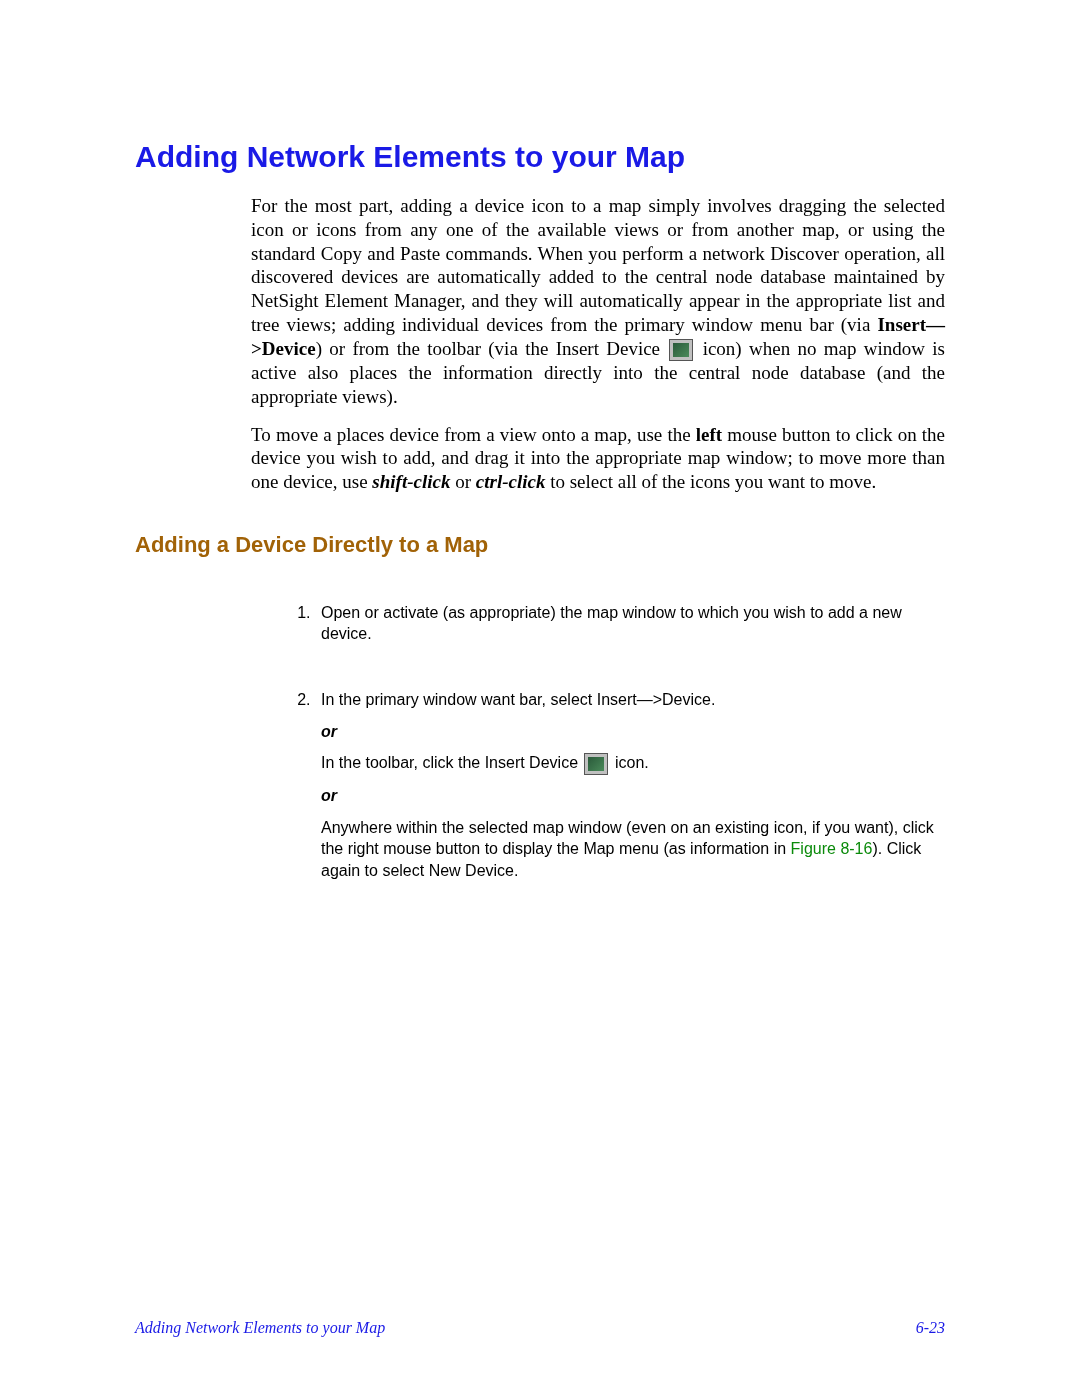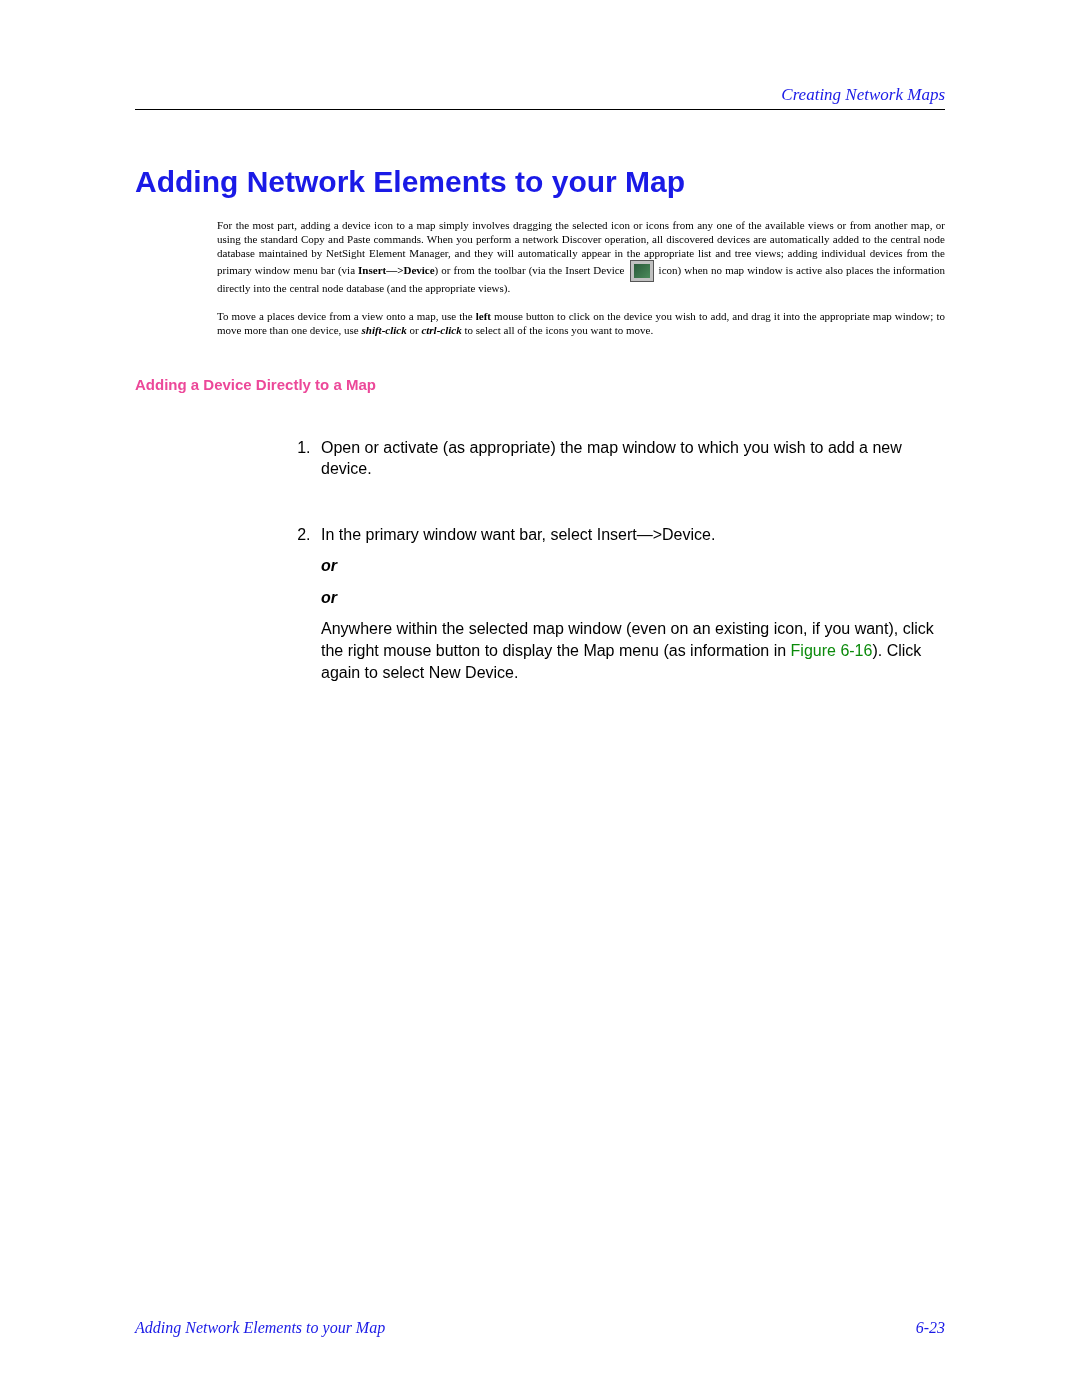--- a/index.html
+++ b/index.html
@@ -27,22 +27,22 @@
   }
   h1.main-heading {
     color: #1a1ae6;
     font-family: Arial, Helvetica, sans-serif;
     font-weight: bold;
     font-size: 30px;
     margin-top: 55px;
     margin-bottom: 20px;
   }
   .body-block {
-    margin-left: 82px;
-    font-size: 11px;
+    margin-left: 116px;
+    font-size: 19px;
     line-height: 1.25;
     text-align: justify;
   }
   .body-block p {
     margin: 0 0 14px 0;
   }
   .body-block .bold { font-weight: bold; }
   .body-block .ital { font-style: italic; font-weight: bold; }
   .inline-icon {
     display: inline-block;
@@ -54,24 +54,24 @@
     position: relative;
     margin: 0 2px;
   }
   .inline-icon::before {
     content: "";
     position: absolute;
     left: 3px; top: 3px; right: 3px; bottom: 3px;
     background: linear-gradient(135deg, #2a5a3a 0%, #4a8a5a 100%);
   }
   h2.sub-heading {
-    color: #ec4899;
+    color: #a16207;
     font-family: Arial, Helvetica, sans-serif;
     font-weight: bold;
-    font-size: 15px;
+    font-size: 22px;
     margin-top: 38px;
     margin-bottom: 28px;
   }
   ol.steps {
     margin-left: 150px;
     padding-left: 30px;
     font-family: Arial, Helvetica, sans-serif;
     font-size: 16px;
     line-height: 1.35;
   }
@@ -102,23 +102,20 @@
     color: #1a1ae6;
     font-size: 16px;
     font-family: "Times New Roman", Times, serif;
   }
 </style>
 </head>
 <body>
 
 <div class="page">
 
-  <div class="header-row">
-    <span>Creating Network Maps</span>
-  </div>
 
   <h1 class="main-heading">Adding Network Elements to your Map</h1>
 
   <div class="body-block">
     <p>
       <span>For the most part, adding a device icon to a map simply involves dragging the selected icon or icons from any one of the available views or from another map, or using the standard Copy and Paste commands. When you perform a network Discover operation, all discovered devices are automatically added to the central node database maintained by NetSight Element Manager, and they will automatically appear in the appropriate list and tree views; adding individual devices from the primary window menu bar (via </span><span class="bold">Insert—&gt;Device</span><span>) or from the toolbar (via the Insert Device </span><span class="inline-icon"></span><span> icon) when no map window is active also places the information directly into the central node database (and the appropriate views).</span>
     </p>
     <p>
       <span>To move a places device from a view onto a map, use the </span><span class="bold">left</span><span> mouse button to click on the device you wish to add, and drag it into the appropriate map window; to move more than one device, use </span><span class="ital">shift-click</span><span> or </span><span class="ital">ctrl-click</span><span> to select all of the icons you want to move.</span>
     </p>
@@ -126,23 +123,26 @@
 
   <h2 class="sub-heading">Adding a Device Directly to a Map</h2>
 
   <ol class="steps">
     <li>
       <span>Open or activate (as appropriate) the map window to which you wish to add a new device.</span>
     </li>
     <li>
       <span>In the primary window want bar, select </span><span class="bold">Insert—&gt;Device</span><span>.</span>
       <div class="or-line">or</div>
+      <div class="step-sub">
+        <span>In the toolbar, click the </span><span class="bold">Insert Device</span> <span class="inline-icon"></span> <span> icon.</span>
+      </div>
       <div class="or-line">or</div>
       <div class="step-sub">
-        <span>Anywhere within the selected map window (even on an existing icon, if you want), click the </span><span class="bold">right</span><span> mouse button to display the Map menu (as information in </span><span class="figref">Figure 6-16</span><span>). Click again to select </span><span class="bold">New Device</span><span>.</span>
+        <span>Anywhere within the selected map window (even on an existing icon, if you want), click the </span><span class="bold">right</span><span> mouse button to display the Map menu (as information in </span><span class="figref">Figure 8-16</span><span>). Click again to select </span><span class="bold">New Device</span><span>.</span>
       </div>
     </li>
   </ol>
 
   <div class="footer">
     <span>Adding Network Elements to your Map</span>
     <span>6-23</span>
   </div>
 
 </div>

